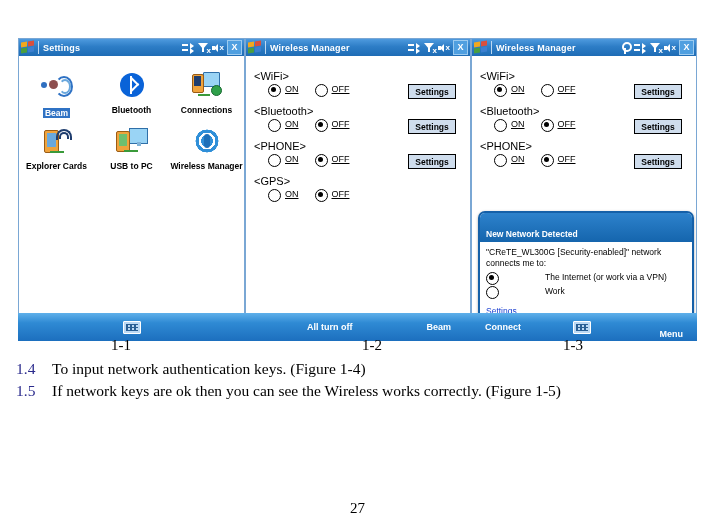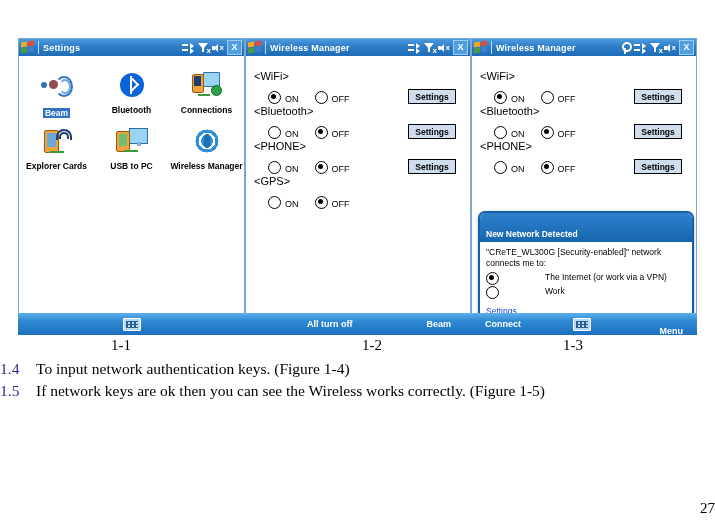--- a/index.html
+++ b/index.html
@@ -136,21 +136,21 @@
   .tab{font-family:"Liberation Sans",sans-serif;font-size:8.5px;color:#000;
     padding:2px 4px 3px 4px;border:1px solid #8fa8c2;border-bottom:none;background:#dbe6f1;
     margin-right:-1px;white-space:nowrap;}
   .tab.active{background:#ffffff;border-bottom:1px solid #ffffff;}
   .tab.blank{width:44px;}
 
   
   .wm-body{position:relative;padding:14px 0 0 8px;font-family:"Liberation Sans",sans-serif;}
   .wm-group{margin-bottom:1px;}
   .wm-head{font-size:11px;color:#000;margin:0 0 2px 0;}
-  .wm-row{display:flex;align-items:flex-end;height:20px;padding-left:14px;}
+  .wm-row{display:flex;align-items:flex-start;height:20px;padding-left:14px;text-decoration:underline;}
   .radio{width:11px;height:11px;border:1.6px solid #000;border-radius:50%;background:#fff;
     position:relative;flex:0 0 auto;}
   .radio.on::after{content:"";position:absolute;left:2px;top:2px;width:5px;height:5px;border-radius:50%;background:#000;}
   .rlabel{font-size:9px;color:#000;margin:0 16px 0 4px;}
   .btn-settings{position:absolute;right:14px;width:48px;height:15px;background:#cfdded;
     border:1px solid #000;font-size:8.5px;font-weight:bold;color:#000;
     display:flex;align-items:center;justify-content:center;box-sizing:border-box;}
 
   
   .dialog{position:absolute;left:6px;top:172px;width:212px;background:#ffffff;
@@ -158,21 +158,21 @@
     font-family:"Liberation Sans",sans-serif;box-shadow:0 1px 3px rgba(0,0,0,.35);}
   .dlg-title{height:13px;background:linear-gradient(to bottom,#2d82cc,#1565ad);
     color:#fff;font-size:8.5px;font-weight:bold;padding:16px 0 0 6px;box-sizing:content-box;}
   .dlg-body{padding:5px 6px 6px 6px;}
   .dlg-text{font-size:8.5px;color:#000;line-height:11px;margin-bottom:3px;}
   .dlg-opt{display:flex;align-items:flex-start;margin-bottom:1px;gap:43px;}
   .dlg-opt .rlabel{margin:0 0 0 3px;font-size:8.5px;}
   .dlg-link{font-size:8.5px;color:#1b3fd0;text-decoration:underline;margin-top:3px;display:inline-block;}
 
   
-  #softbar{position:absolute;left:18px;top:313px;width:679px;height:22px;
+  #softbar{position:absolute;left:18px;top:313px;width:679px;height:28px;
     background:linear-gradient(to bottom,#5fb0ea 0%,#2f8ad4 35%,#1c6fbe 100%);
     font-family:"Liberation Sans",sans-serif;display:flex;}
   .sb-seg{position:relative;height:100%;display:flex;align-items:center;}
   .sb-seg.s1{width:227px;justify-content:center;}
   .sb-seg.s2{width:226px;}
   .sb-seg.s3{width:226px;}
   .sb-text{color:#ffffff;font-size:9px;font-weight:bold;white-space:nowrap;}
   .kbd{width:16px;height:11px;background:#bcd9f4;border:1px solid #ffffff;border-radius:1px;
     position:relative;}
   .kbd::after{content:"";position:absolute;left:2px;top:2px;right:2px;bottom:2px;
@@ -180,27 +180,27 @@
                repeating-linear-gradient(to bottom,#2a5f94 0 1px,transparent 1px 3px);}
 
   
   #captions{position:absolute;left:18px;top:337px;width:679px;height:20px;}
   .cap{position:absolute;top:0;font-family:"Liberation Serif",serif;font-size:15px;color:#000;}
   #cap-1{left:93px;}
   #cap-2{left:344px;}
   #cap-3{left:545px;}
 
   
-  #doc{position:absolute;left:0;top:358px;width:690px;
+  #doc{position:absolute;left:16px;top:358px;width:690px;
        font-family:"Liberation Serif",serif;font-size:15.5px;color:#000;line-height:22px;}
   .step{display:flex;margin-bottom:0px;}
   .step-num{color:#2a2a8c;width:36px;flex:0 0 auto;}
   .step-body{flex:1 1 auto;}
 
-  #page-number{position:absolute;left:0;top:500px;width:715px;text-align:right;
+  #page-number{position:absolute;left:0;top:500px;width:715px;text-align:center;
     font-family:"Liberation Serif",serif;font-size:15px;color:#000;}
 </style>
 </head>
 <body>
 
 <div id="figure-strip">
 
   <div class="panel" id="panel-1">
     <div class="titlebar">
       <div class="start-flag">

